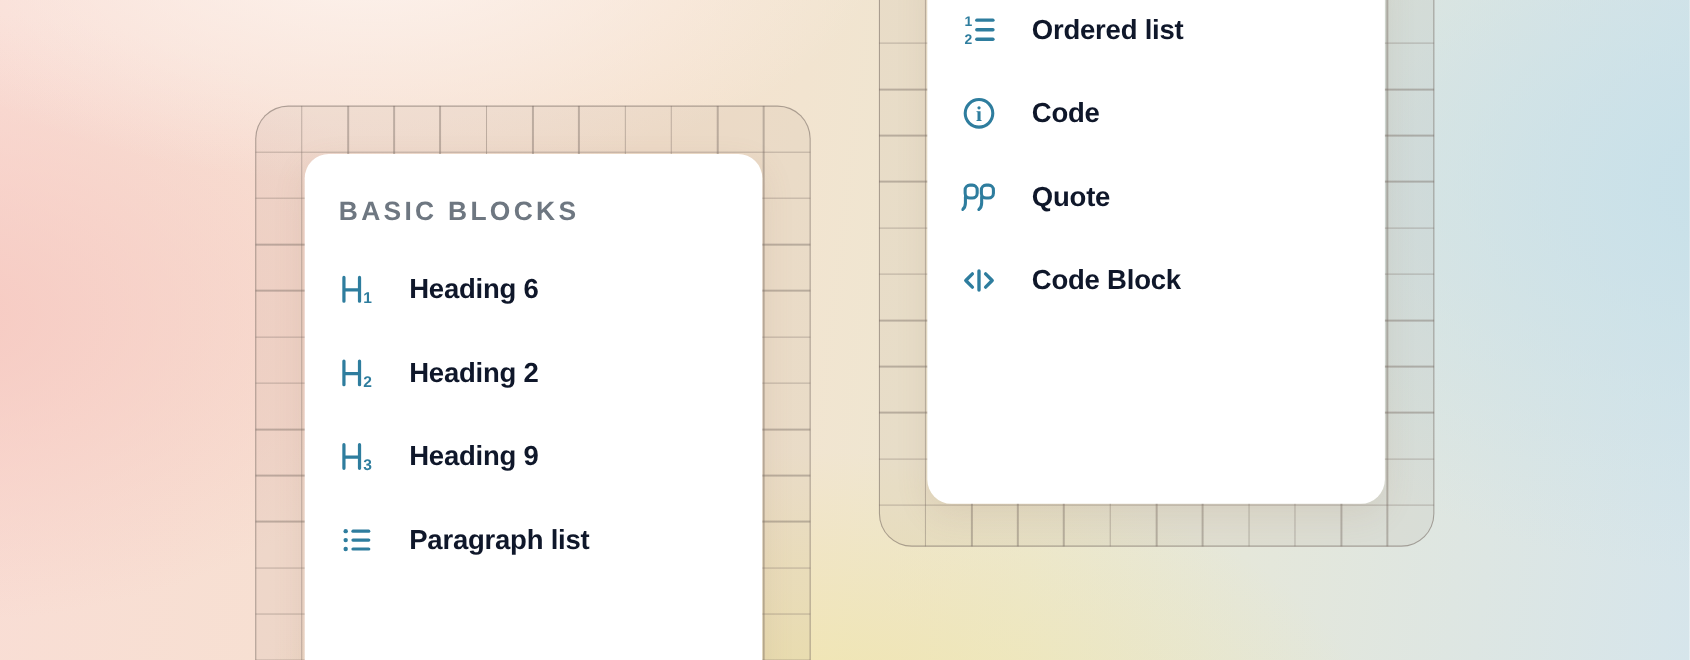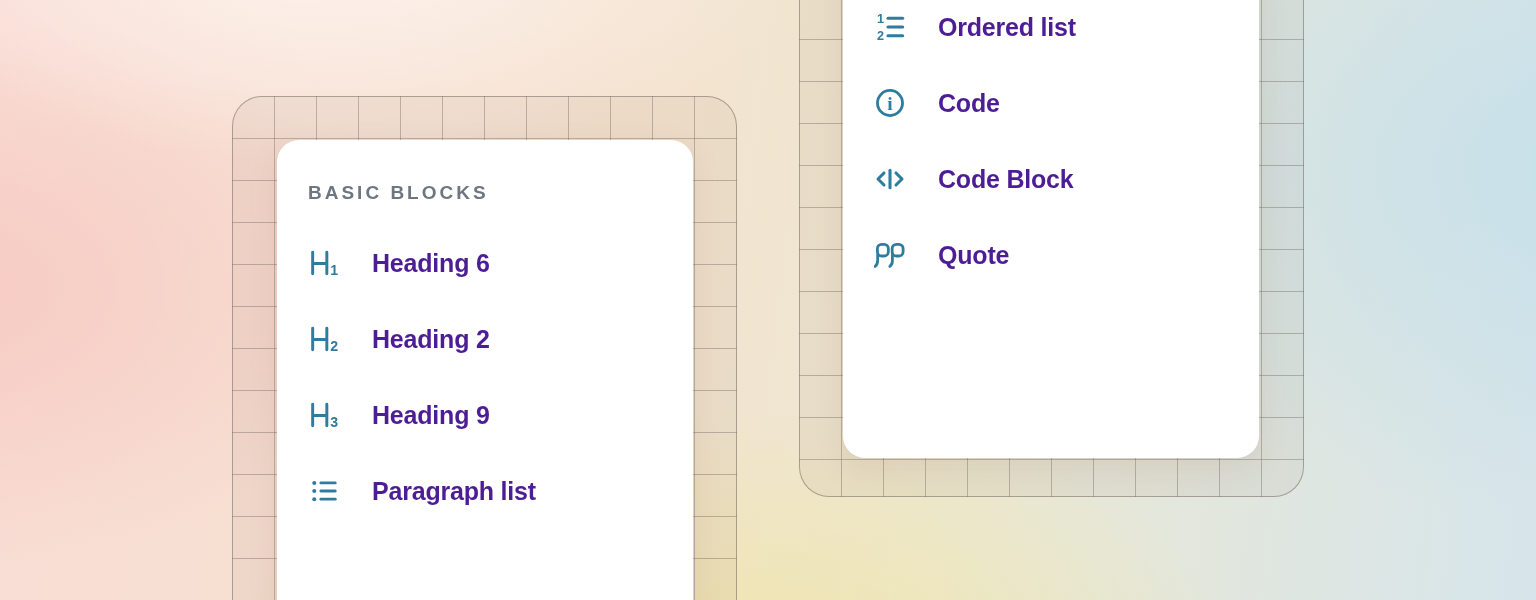--- a/index.html
+++ b/index.html
@@ -40,21 +40,21 @@
   #menu-card-left  { left: 277px; top: 140px; width: 416px; height: 520px; }
   #menu-card-right { left: 843px; top: -45px; width: 416px; height: 503px; padding-top: 34px; }
 
   .section-header {
     height: 85px;
     display: flex;
     align-items: center;
     padding: 20px 0 0 31px;
   }
   .section-label {
-    font-size: 19px;
+    font-size: 24px;
     font-weight: 700;
     letter-spacing: 3px;
     color: #6e7781;
   }
 
   .menu-row {
     height: 76px;
     display: flex;
     align-items: center;
     padding-left: 29px;
@@ -67,21 +67,21 @@
     align-items: center;
     justify-content: center;
     flex: 0 0 36px;
   }
   .icon-box svg { display: block; }
   .row-label {
     margin-left: 30px;
     font-size: 25px;
     font-weight: 700;
     letter-spacing: -0.2px;
-    color: #4c1d95;
+    color: #0f172a;
     white-space: nowrap;
   }
 
   .ic { stroke: #2e7d9e; fill: none; stroke-width: 2.3; stroke-linecap: round; stroke-linejoin: round; }
   .ic-fill { fill: #2e7d9e; stroke: none; }
   .ic-text { fill: #2e7d9e; font-family: "Liberation Sans", "DejaVu Sans", sans-serif; font-weight: bold; }
   .ic-serif { fill: #2e7d9e; font-family: "Liberation Serif", "DejaVu Serif", serif; font-weight: bold; }
 </style>
 </head>
 <body>
@@ -163,33 +163,33 @@
       <svg width="32" height="32" viewBox="0 0 24 24">
         <circle class="ic" style="stroke-width:2.1" cx="12" cy="12" r="9.4"></circle>
         <text class="ic-serif" x="12" y="17.3" font-size="14.5" text-anchor="middle">i</text>
       </svg>
     </span>
     <span class="row-label">Code</span>
   </div>
 
   <div class="menu-row">
     <span class="icon-box">
-      <svg width="34" height="32" viewBox="0 0 24 24">
-        <path class="ic" d="M7.5 7.5 L3 12 L7.5 16.5"></path>
-        <path class="ic" d="M16.5 7.5 L21 12 L16.5 16.5"></path>
-        <line class="ic" x1="12" y1="5.5" x2="12" y2="18.5"></line>
-      </svg>
-    </span>
-    <span class="row-label">Code Block</span>
-  </div>
-
-  <div class="menu-row">
-    <span class="icon-box">
       <svg width="32" height="28" viewBox="0 0 25 22">
         <rect class="ic" style="stroke-width:2.2" x="2.6" y="2.6" width="8.6" height="9.2" rx="3.4"></rect>
         <path class="ic" style="stroke-width:2.2" d="M2.8 11 V15.4 C2.8 17.7 2.1 19.1 0.8 20"></path>
         <rect class="ic" style="stroke-width:2.2" x="14.2" y="2.6" width="8.6" height="9.2" rx="3.4"></rect>
         <path class="ic" style="stroke-width:2.2" d="M14.4 11 V15.4 C14.4 17.7 13.7 19.1 12.4 20"></path>
       </svg>
     </span>
     <span class="row-label">Quote</span>
   </div>
+
+  <div class="menu-row">
+    <span class="icon-box">
+      <svg width="34" height="32" viewBox="0 0 24 24">
+        <path class="ic" d="M7.5 7.5 L3 12 L7.5 16.5"></path>
+        <path class="ic" d="M16.5 7.5 L21 12 L16.5 16.5"></path>
+        <line class="ic" x1="12" y1="5.5" x2="12" y2="18.5"></line>
+      </svg>
+    </span>
+    <span class="row-label">Code Block</span>
+  </div>
 </div>
 
 </body></html>

